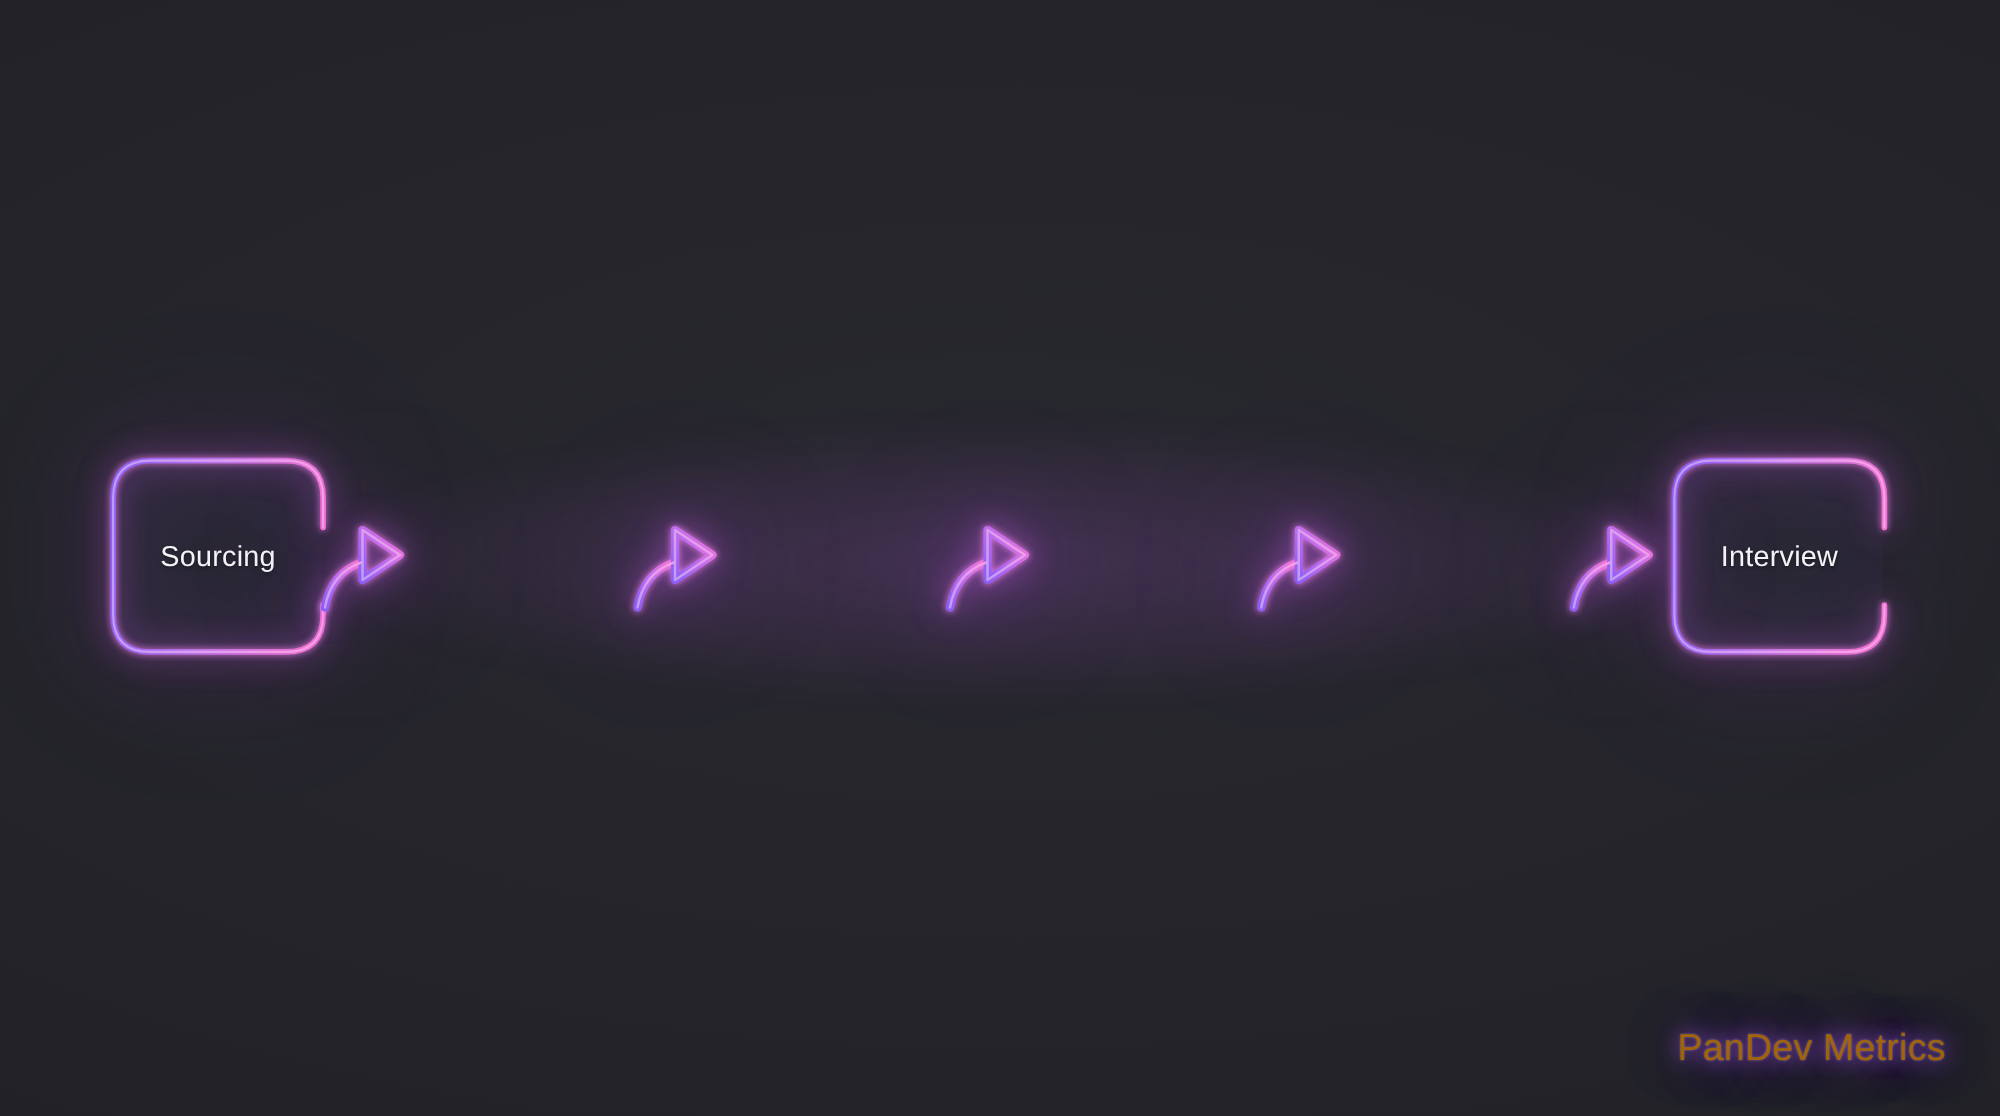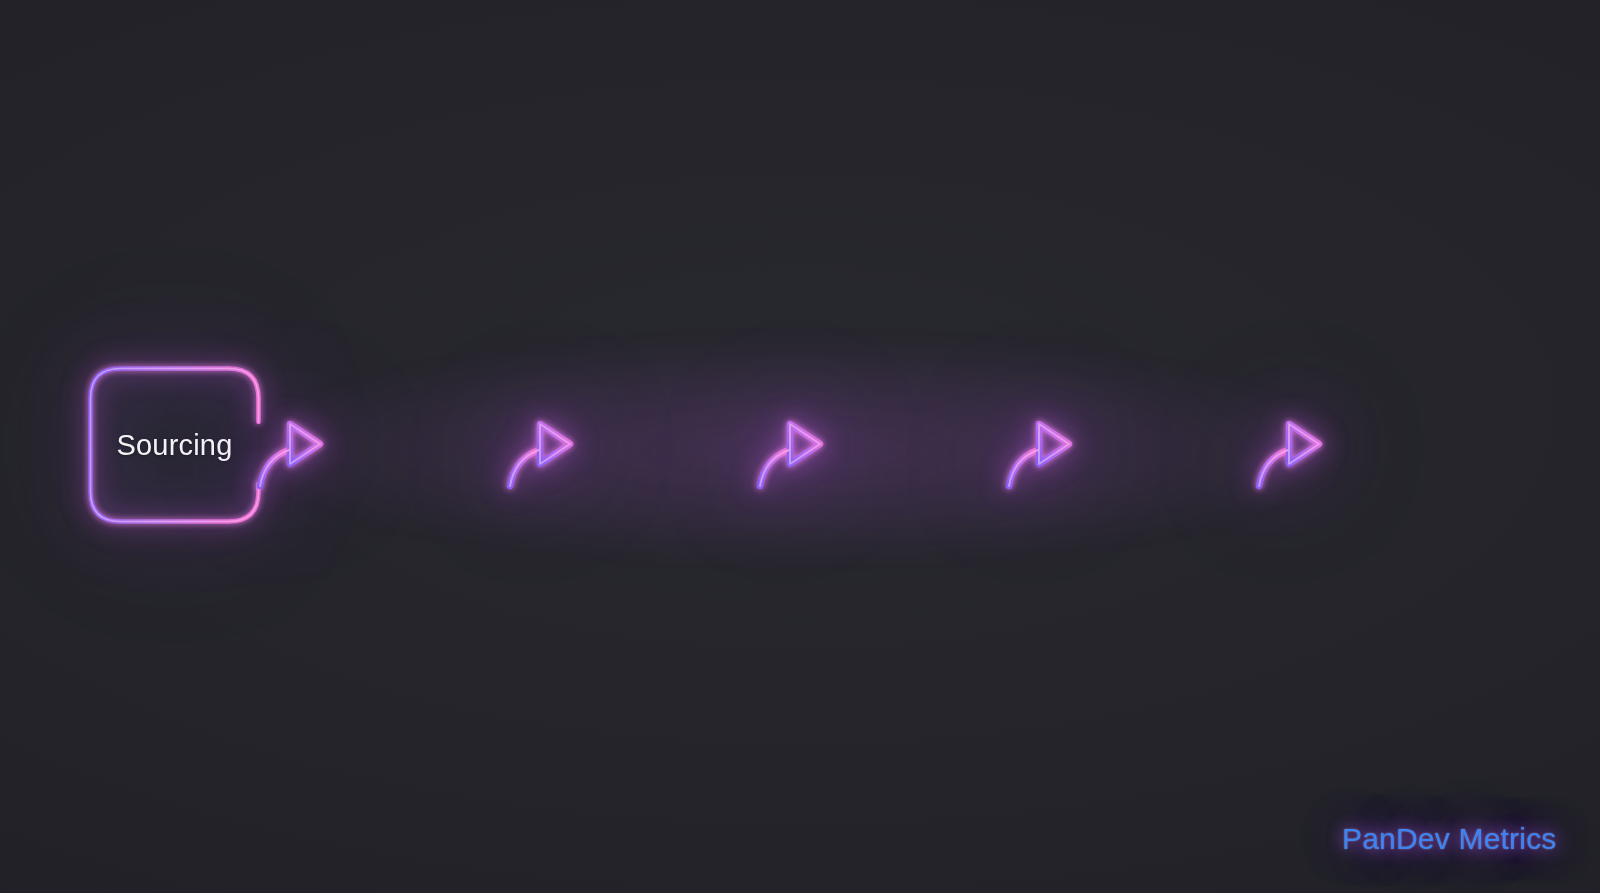--- a/index.html
+++ b/index.html
@@ -58,21 +58,21 @@
       drop-shadow(0 0 30px rgba(182, 82, 236, 0.42))
       drop-shadow(0 0 60px rgba(170, 72, 230, 0.22));
   }
   .stage-label {
     position: absolute;
     inset: 0;
     display: flex;
     align-items: center;
     justify-content: center;
     color: #f4f4f7;
-    font-size: 29px;
+    font-size: 23px;
     font-weight: 500;
     letter-spacing: 0.2px;
     text-shadow: 0 1px 3px rgba(0,0,0,0.35);
     white-space: nowrap;
   }
 
   .arrow {
     position: absolute;
     top: 33px;
     width: 84px; height: 100px;
@@ -83,21 +83,21 @@
   .arrow-1 { left: 409px; }
   .arrow-2 { left: 659px; }
   .arrow-3 { left: 908px; }
   .arrow-4 { left: 1158px; }
 
   .brand {
     position: absolute;
     left: 1342px; top: 822px;
     font-size: 30px;
     font-weight: 500;
-    color: #3b82f6;
+    color: #a16207;
     letter-spacing: 0.2px;
     text-shadow:
       0 0 2px rgba(255,255,255,0.35),
       0 0 16px rgba(168, 85, 247, 0.95),
       0 0 38px rgba(168, 85, 247, 0.60),
       0 0 75px rgba(168, 85, 247, 0.35);
     white-space: nowrap;
   }
 
   .noise {
@@ -142,20 +142,28 @@
 
   <div class="stage">
     <div class="stage-fill"></div>
     <svg class="neon" width="173" height="158" viewBox="0 0 173 158">
       <path d="M 170.5 56 L 170.5 32.5 Q 170.5 2.5 140.5 2.5 L 32.5 2.5 Q 2.5 2.5 2.5 32.5 L 2.5 125.5 Q 2.5 155.5 32.5 155.5 L 140.5 155.5 Q 170.5 155.5 170.5 125.5 L 170.5 118" fill="none" stroke="url(#g-border)" stroke-width="4.5" stroke-linecap="round"></path>
       <path d="M 170.5 56 L 170.5 32.5 Q 170.5 2.5 140.5 2.5 L 32.5 2.5 Q 2.5 2.5 2.5 32.5 L 2.5 125.5 Q 2.5 155.5 32.5 155.5 L 140.5 155.5 Q 170.5 155.5 170.5 125.5 L 170.5 118" fill="none" stroke="url(#g-border-core)" stroke-width="1.7" stroke-linecap="round" opacity="0.9"></path>
     </svg>
     <div class="stage-label">Sourcing</div>
   </div>
 
+  <div class="stage">
+    <div class="stage-fill"></div>
+    <svg class="neon" width="173" height="158" viewBox="0 0 173 158">
+      <path d="M 170.5 56 L 170.5 32.5 Q 170.5 2.5 140.5 2.5 L 32.5 2.5 Q 2.5 2.5 2.5 32.5 L 2.5 125.5 Q 2.5 155.5 32.5 155.5 L 140.5 155.5 Q 170.5 155.5 170.5 125.5 L 170.5 118" fill="none" stroke="url(#g-border)" stroke-width="4.5" stroke-linecap="round"></path>
+      <path d="M 170.5 56 L 170.5 32.5 Q 170.5 2.5 140.5 2.5 L 32.5 2.5 Q 2.5 2.5 2.5 32.5 L 2.5 125.5 Q 2.5 155.5 32.5 155.5 L 140.5 155.5 Q 170.5 155.5 170.5 125.5 L 170.5 118" fill="none" stroke="url(#g-border-core)" stroke-width="1.7" stroke-linecap="round" opacity="0.9"></path>
+    </svg>
+    <div class="stage-label">Interview</div>
+  </div>
 
 
 
 
 
   <div class="arrow arrow-0">
     <svg width="84" height="100" viewBox="0 0 84 100" class="neon">
       <path d="M 13 87 C 16 70 25 57 42 51" fill="none" stroke="url(#g-arrow)" stroke-width="6.5" stroke-linecap="round"></path>
       <path d="M 43 25 L 73 45 L 43 65 Z" fill="none" stroke="url(#g-arrow)" stroke-width="6.5" stroke-linejoin="round" stroke-linecap="round"></path>
       <path d="M 13 87 C 16 70 25 57 42 51" fill="none" stroke="url(#g-arrow-core)" stroke-width="2" stroke-linecap="round" opacity="0.85"></path>

